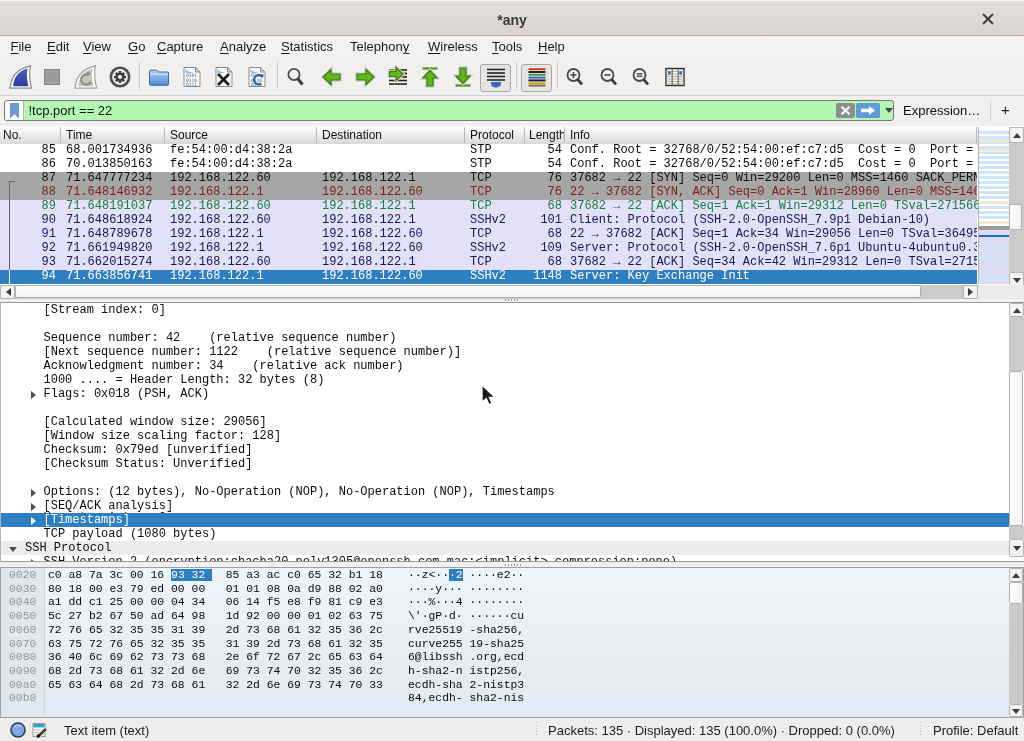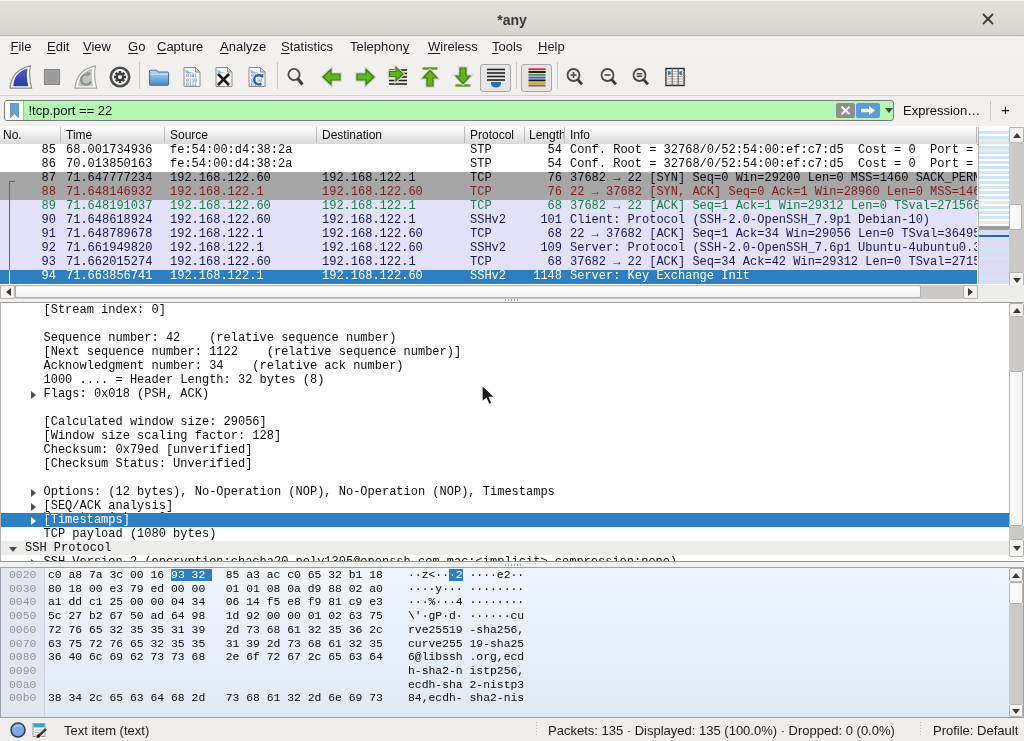--- a/index.html
+++ b/index.html
@@ -409,25 +409,26 @@
       <div class="hrow hoffc" style="left:8px;top:55.8px">0060</div>
       <div class="hrow" style="left:47px;top:55.8px">72 76 65 32 35 35 31 39   2d 73 68 61 32 35 36 2c</div>
       <div class="hrow" style="left:407px;top:55.8px">rve25519 -sha256,</div>
       <div class="hrow hoffc" style="left:8px;top:69.5px">0070</div>
       <div class="hrow" style="left:47px;top:69.5px">63 75 72 76 65 32 35 35   31 39 2d 73 68 61 32 35</div>
       <div class="hrow" style="left:407px;top:69.5px">curve255 19-sha25</div>
       <div class="hrow hoffc" style="left:8px;top:83.19999999999999px">0080</div>
       <div class="hrow" style="left:47px;top:83.19999999999999px">36 40 6c 69 62 73 73 68   2e 6f 72 67 2c 65 63 64</div>
       <div class="hrow" style="left:407px;top:83.19999999999999px">6@libssh .org,ecd</div>
       <div class="hrow hoffc" style="left:8px;top:96.89999999999999px">0090</div>
+      <div class="hrow" style="left:47px;top:96.89999999999999px">68 2d 73 68 61 32 2d 6e   69 73 74 70 32 35 36 2c</div>
       <div class="hrow" style="left:407px;top:96.89999999999999px">h-sha2-n istp256,</div>
       <div class="hrow hoffc" style="left:8px;top:110.6px">00a0</div>
+      <div class="hrow" style="left:47px;top:110.6px">65 63 64 68 2d 73 68 61   32 2d 6e 69 73 74 70 33</div>
       <div class="hrow" style="left:407px;top:110.6px">ecdh-sha 2-nistp3</div>
       <div class="hrow hoffc" style="left:8px;top:124.3px">00b0</div>
-      <div class="hrow" style="left:47px;top:124.3px">38 34 2c 65 63 64 68 2d   73 68 61 32 2d 6e 69 73</div>
       <div class="hrow" style="left:407px;top:124.3px">84,ecdh- sha2-nis</div>
       <div class="abs" style="left:1008px;top:0;width:14px;height:149px;background:#fcfcfc"></div>
       <div class="sbbtn abs" style="left:1008px;top:0;width:14px;height:14px">
         <div class="arr-up"></div>
       </div>
       <div class="sbthumbh abs" style="left:1008px;top:14px;width:14px;height:22px"></div>
       <div class="sbtrack abs" style="left:1008px;top:36px;width:14px;height:100px"></div>
       <div class="sbbtn abs" style="left:1008px;top:136px;width:14px;height:13px">
         <div class="arr-dn"></div>
       </div>

